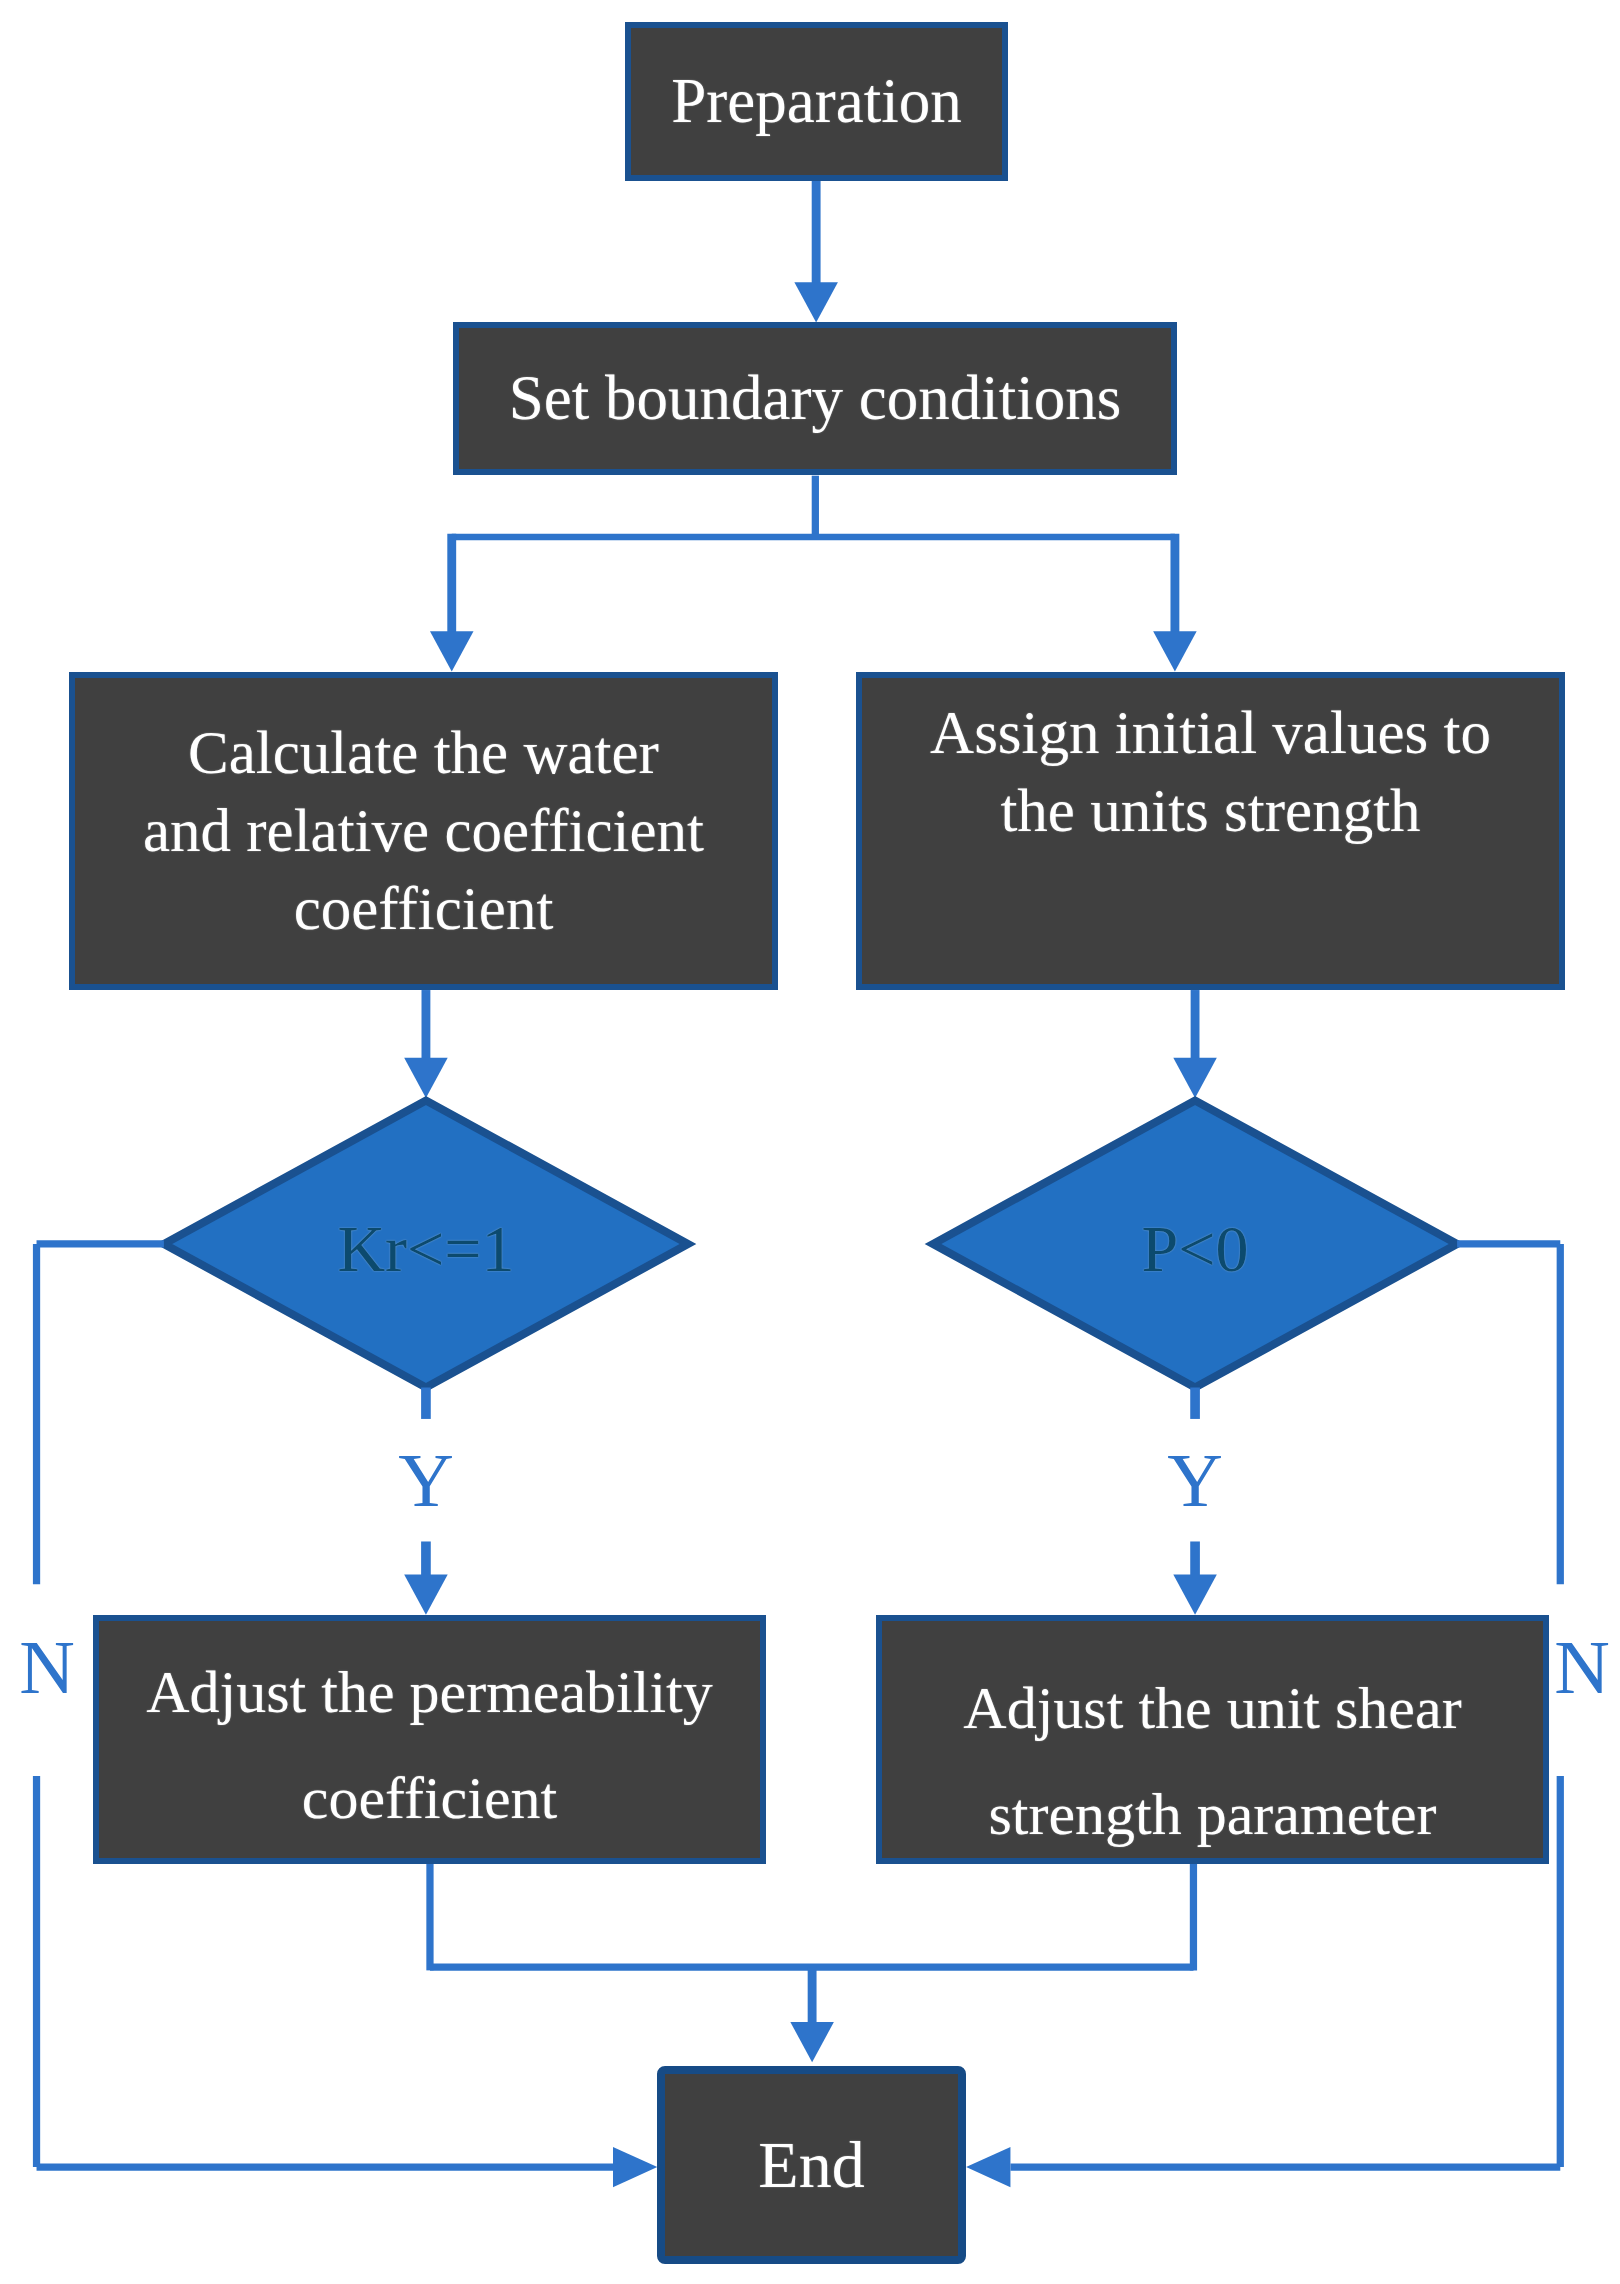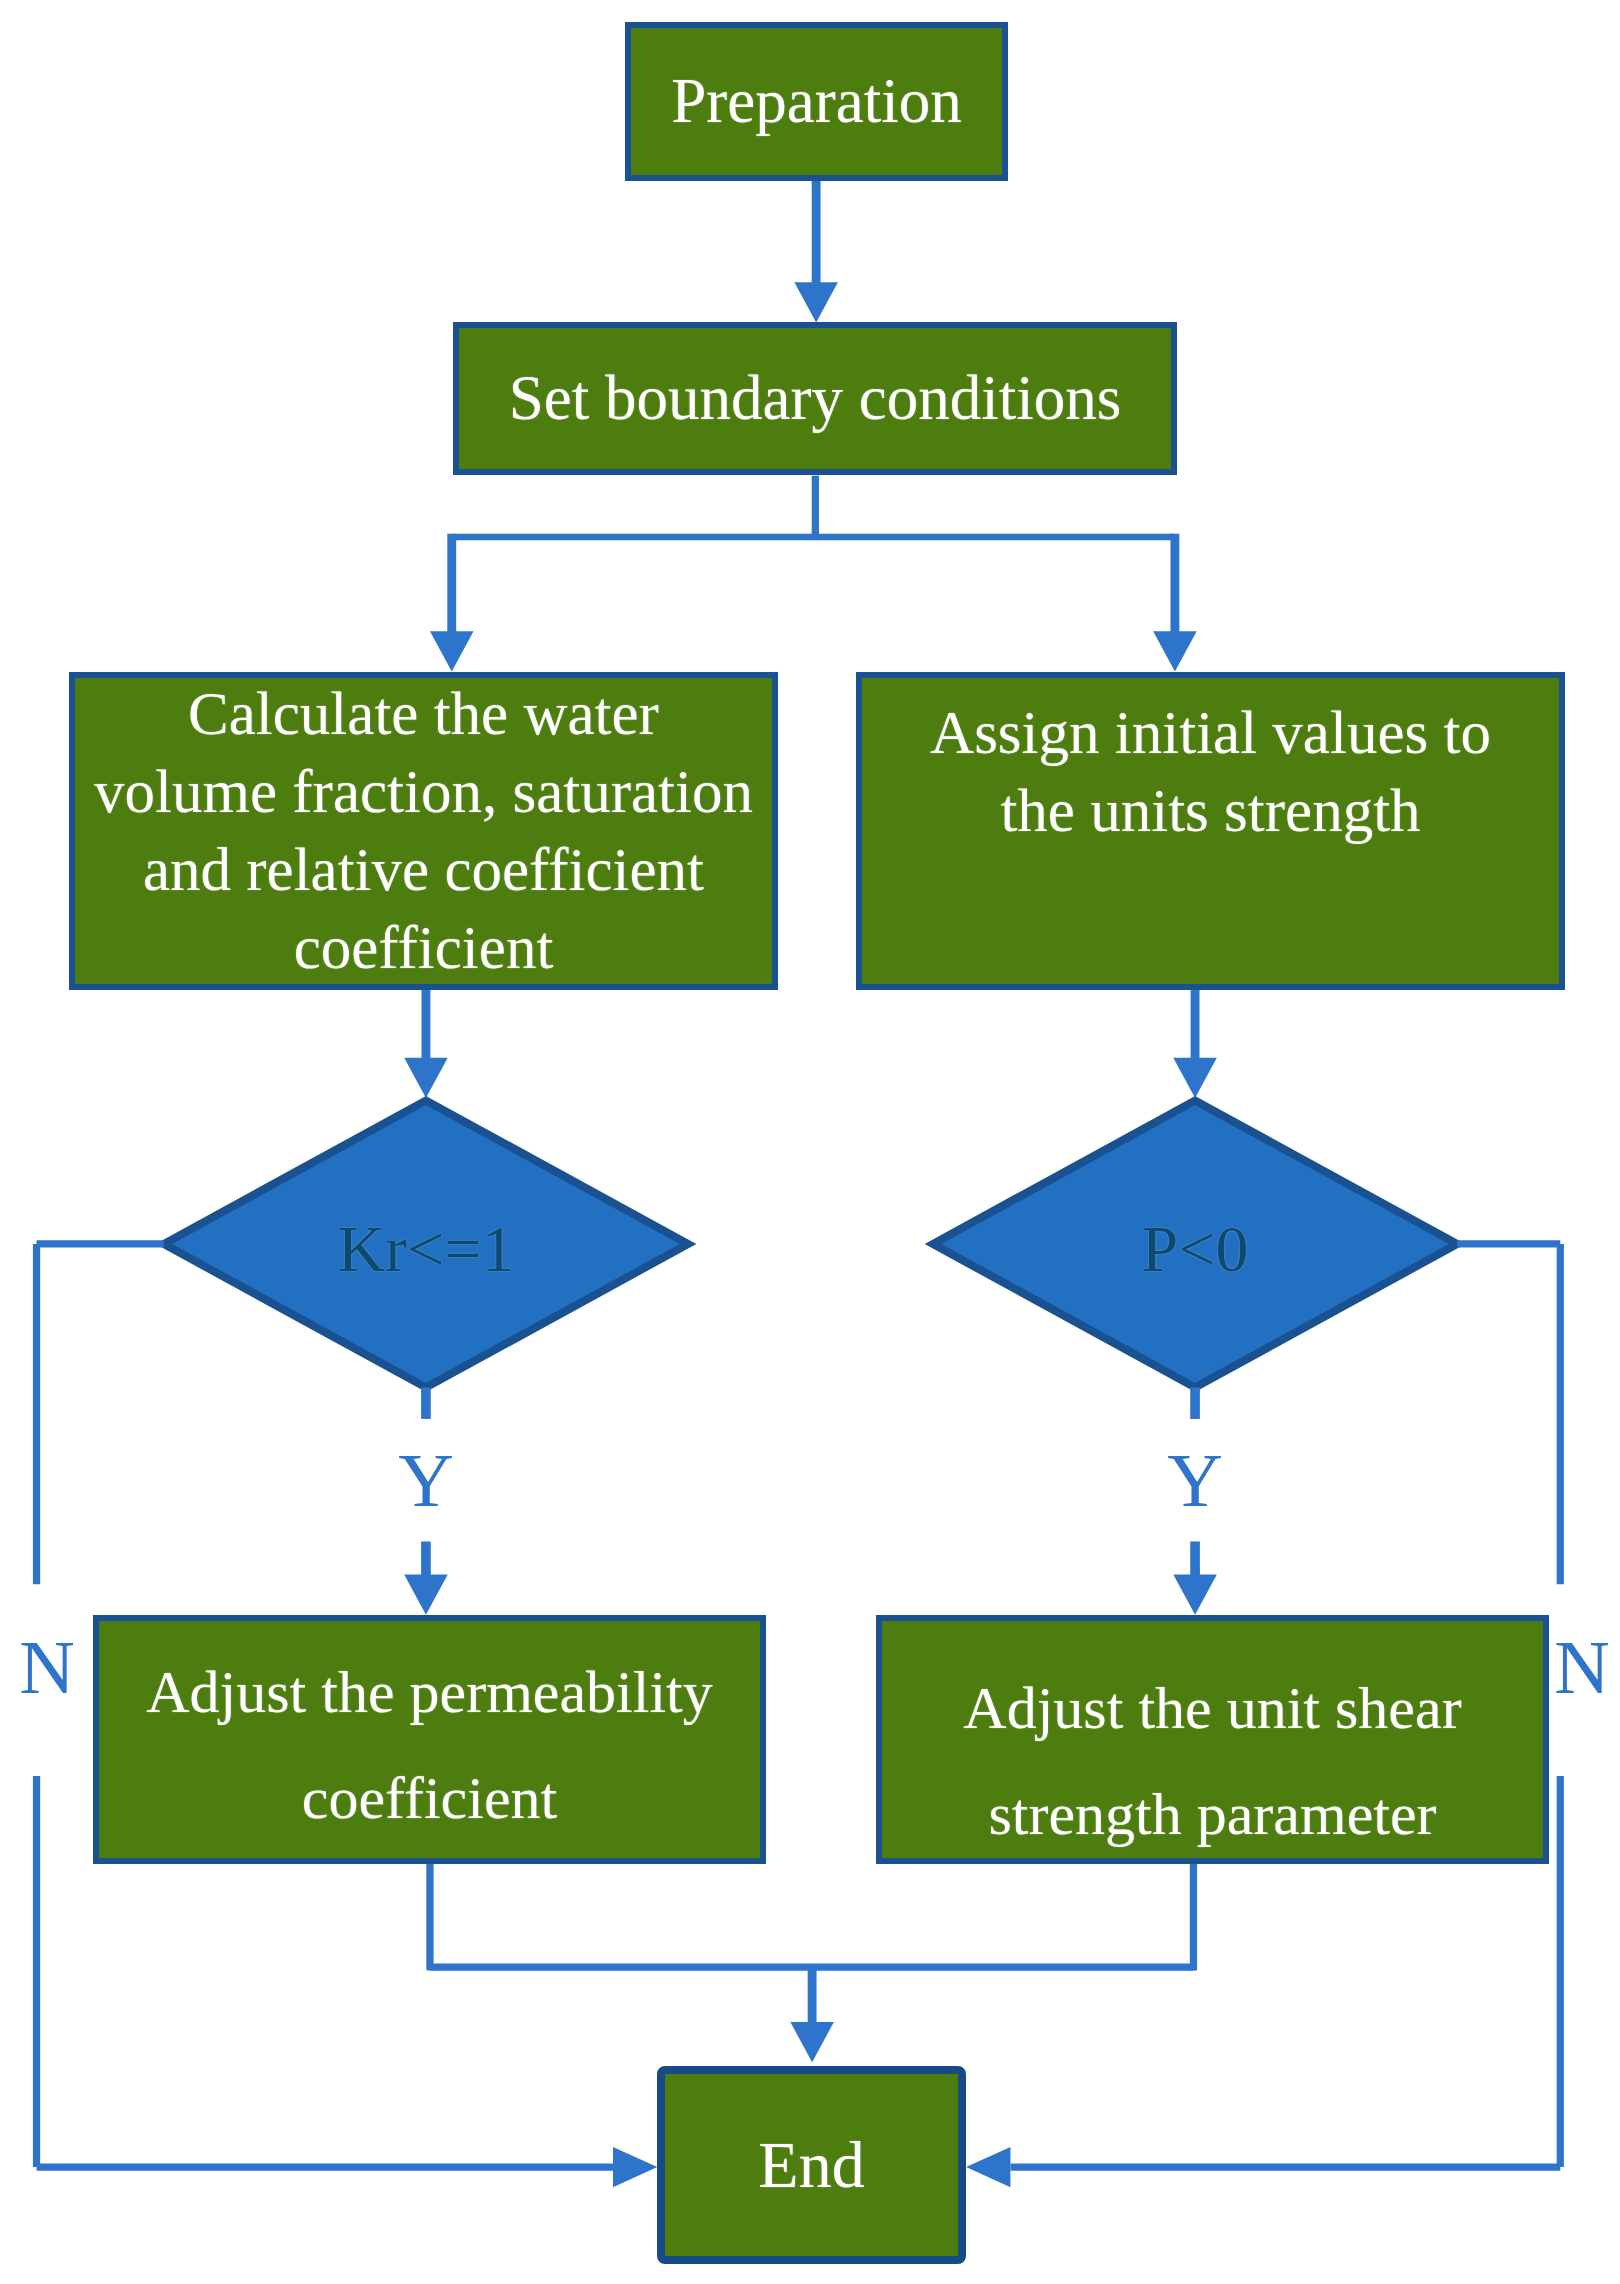--- a/index.html
+++ b/index.html
@@ -7,21 +7,21 @@
     position:relative;
     width:1621px;height:2284px;
     background:#ffffff;
     font-family:"Liberation Serif", serif;
     overflow:hidden;
   }
   #wires{position:absolute;left:0;top:0;z-index:1;}
   .node{
     position:absolute;
     box-sizing:border-box;
-    background:#4d7c0f;
+    background:#404040;
     border:6.4px solid #1A5190;
     color:#ffffff;
     display:flex;
     flex-direction:column;
     align-items:center;
     justify-content:center;
     text-align:center;
     z-index:2;
     text-shadow:0 0 1.6px rgba(255,255,255,.45);
   }
@@ -106,21 +106,20 @@
   <div class="node" id="node-preparation">
     <div class="ln">Preparation</div>
   </div>
 
   <div class="node" id="node-set-boundary">
     <div class="ln">Set boundary conditions</div>
   </div>
 
   <div class="node" id="node-calc">
     <div class="ln">Calculate the water</div>
-    <div class="ln">volume fraction, saturation</div>
     <div class="ln">and relative coefficient</div>
     <div class="ln">coefficient</div>
   </div>
 
   <div class="node" id="node-assign">
     <div class="ln">Assign initial values to</div>
     <div class="ln">the units strength</div>
   </div>
 
   <div class="diamond-label" id="label-kr">Kr&lt;=1</div>

